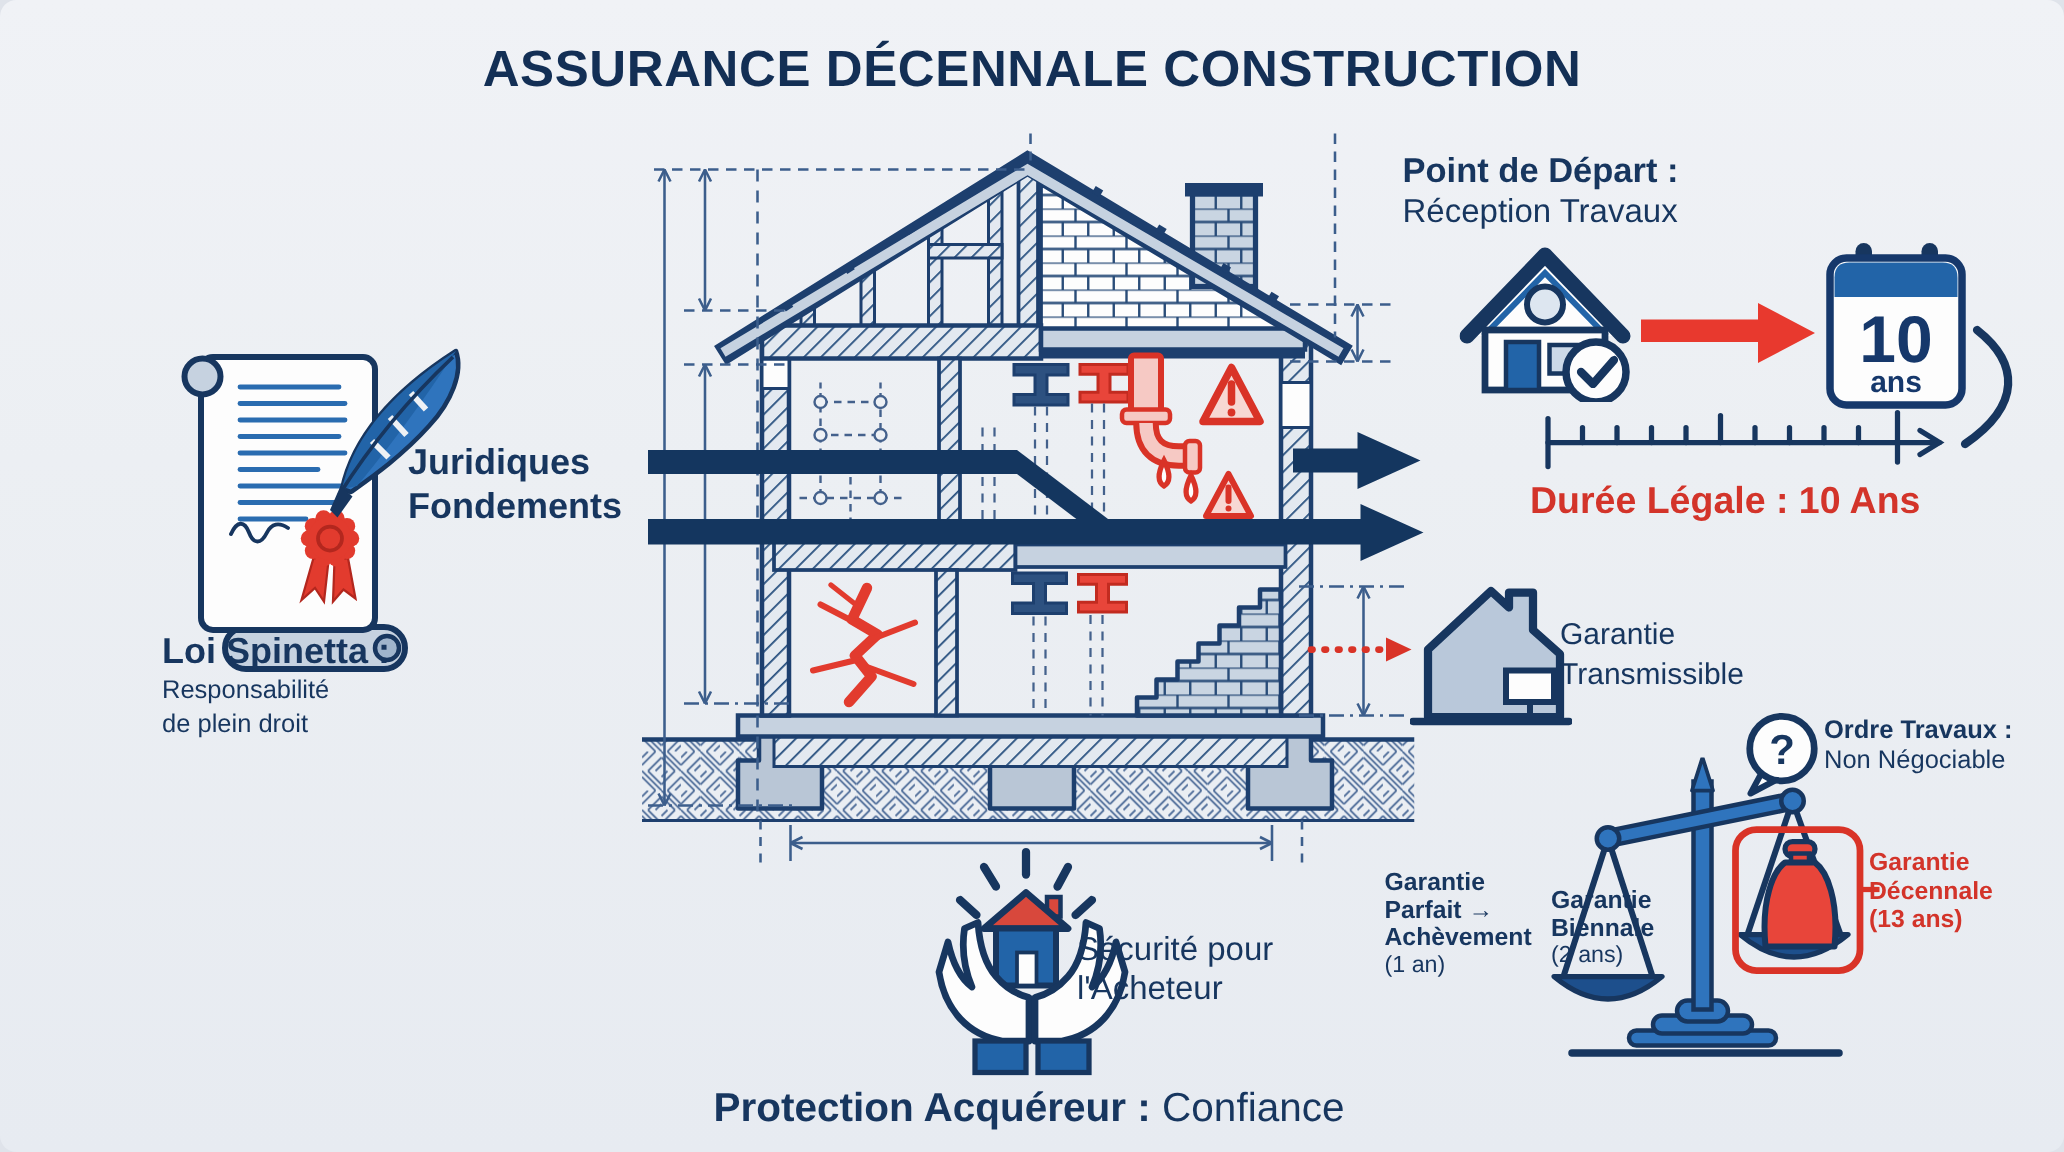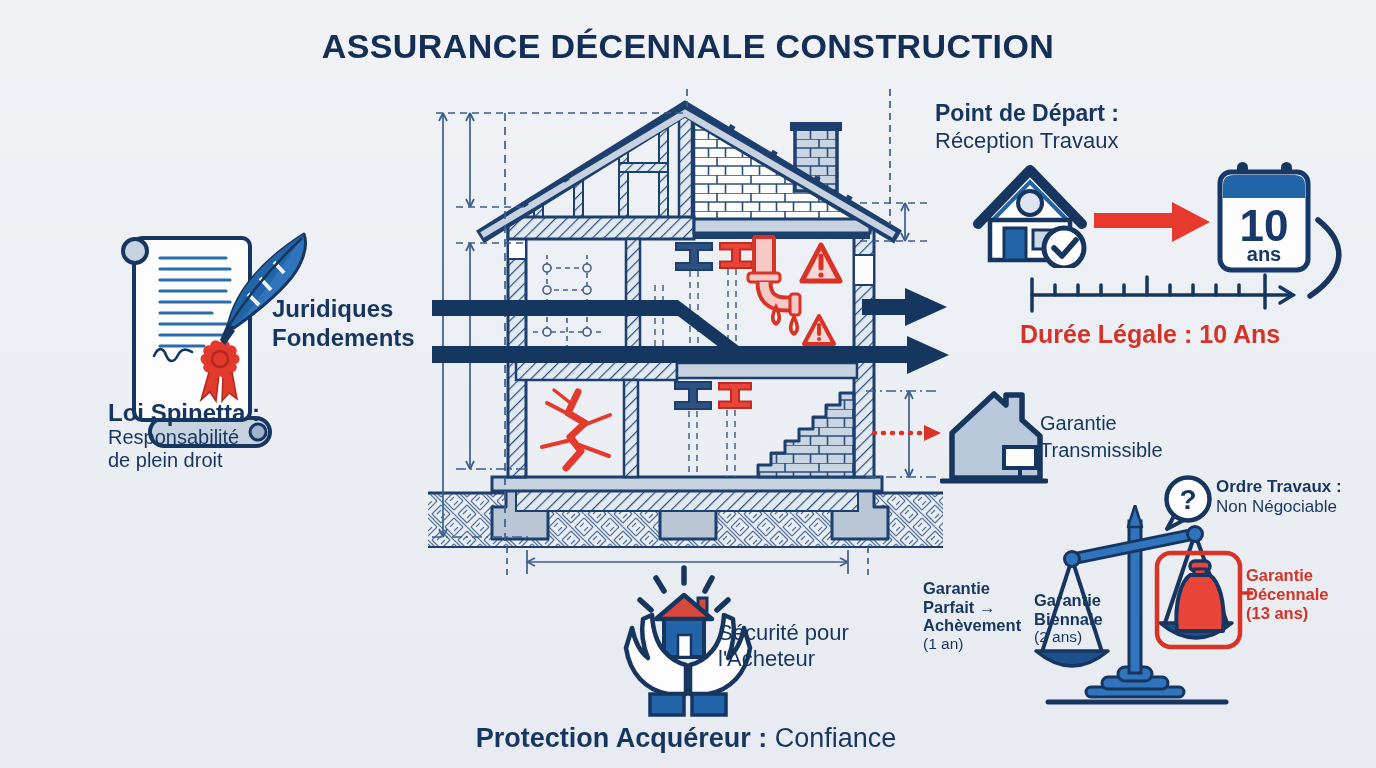--- a/index.html
+++ b/index.html
@@ -1,29 +1,30 @@
 <!DOCTYPE html>
 <html><head>
 <meta charset="utf-8">
 <style>
   html,body{margin:0;padding:0;background:#dfe3ea;}
   #canvas{
     position:relative;width:1376px;height:768px;overflow:hidden;
     background:linear-gradient(180deg,#f0f2f6 0%,#ecEFF3 40%,#e7ebf1 100%);
     font-family:"Liberation Sans","DejaVu Sans",sans-serif;
     color:#17365f;
+    border-radius:11px;
   }
   .abs{position:absolute;}
   .center{}
   #title{left:0;right:0;top:27px;font-size:34px;font-weight:800;letter-spacing:.4px;color:#132f55;text-align:center;}
   .h-bold{font-weight:bold;}
   #fondements{left:272px;top:294px;width:170px;font-size:24px;font-weight:bold;line-height:29px;}
   #loi .l1{font-size:24px;font-weight:bold;line-height:27px;}
-  #loi .l2{font-size:20px;line-height:23px;}
-  #loi{left:108px;top:399px;width:205px;}
+  #loi .l2{font-size:17px;line-height:23px;}
+  #loi{left:108px;top:421px;width:205px;}
   #depart{left:935px;top:99px;width:215px;line-height:28px;}
   #depart .l1{font-size:23px;font-weight:bold;}
   #depart .l2{font-size:22px;}
   #duree{left:1020px;top:320px;width:262px;font-size:25px;font-weight:bold;color:#d3342a;}
   #transmissible{left:1040px;top:410px;width:145px;font-size:20px;line-height:27px;}
   #ordre{left:1216px;top:477px;width:160px;font-size:17px;line-height:20px;text-align:left;}
   #ordre .l1{font-weight:bold;}
   #parfait{left:923px;top:579px;width:118px;font-size:16.5px;font-weight:bold;line-height:18.5px;}
   #parfait .paren{font-size:15.5px;font-weight:normal;}
   #biennale{left:1034px;top:591px;width:82px;font-size:16.5px;font-weight:bold;line-height:18.5px;}

